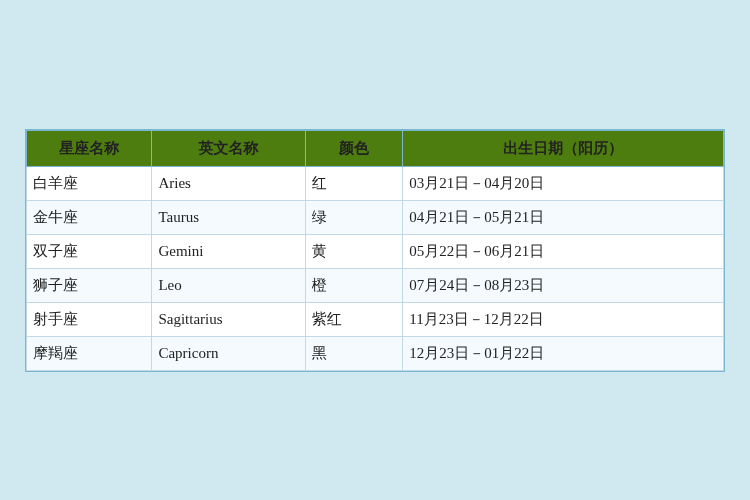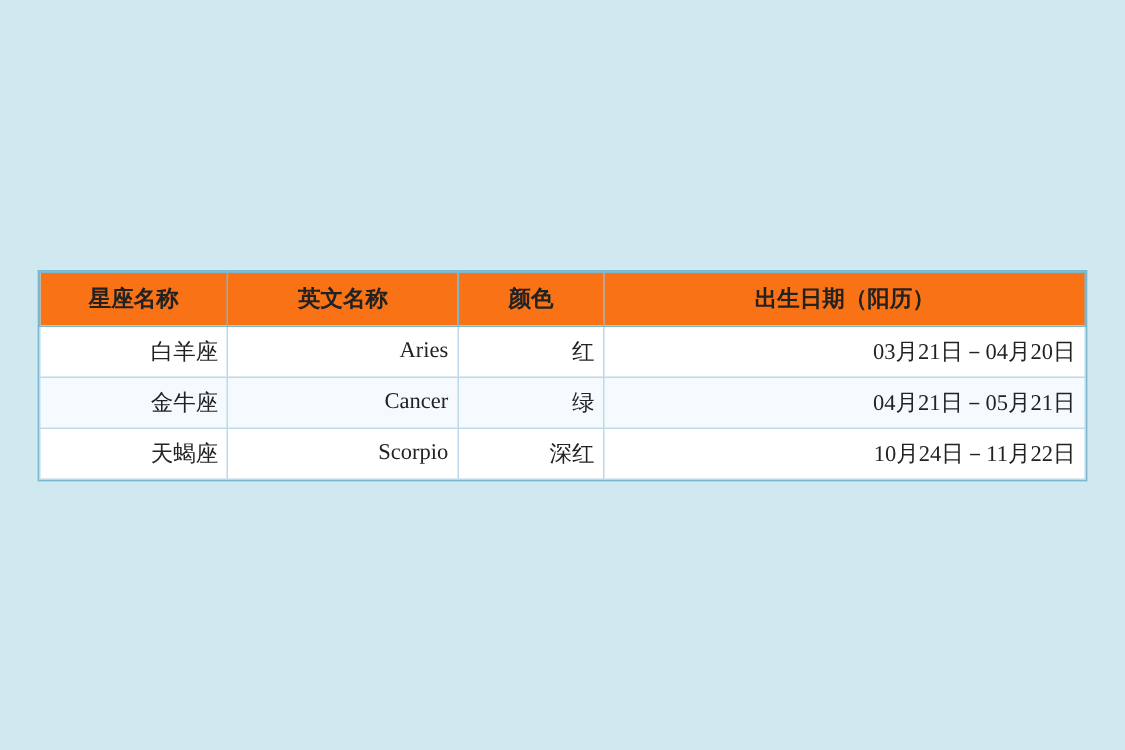--- a/index.html
+++ b/index.html
@@ -16,31 +16,31 @@
     .table-wrapper {
       background: #fff;
       border: 1px solid #7bb8d0;
       width: 700px;
     }
     table {
       width: 100%;
       border-collapse: collapse;
     }
     th {
-      background: #f97316;
+      background: #4d7c0f;
       color: #222;
       font-weight: bold;
       padding: 8px 6px;
       border: 1px solid #7bb8d0;
       text-align: center;
     }
     td {
       padding: 7px 6px;
       border: 1px solid #c0d8e8;
-      text-align: right;
+      text-align: left;
       color: #222;
       background: #fff;
     }
     tr:nth-child(even) td {
       background: #f4fafd;
     }
     .col-zh { width: 18%; }
     .col-en { width: 22%; }
     .col-color { width: 14%; }
     .col-date { width: 46%; }
@@ -60,25 +60,43 @@
     </thead>
     <tbody id="table-body">
     <tr>
           <td>白羊座</td>
           <td>Aries</td>
           <td>红</td>
           <td>03月21日－04月20日</td>
         </tr>
         <tr>
           <td>金牛座</td>
-          <td>Cancer</td>
+          <td>Taurus</td>
           <td>绿</td>
           <td>04月21日－05月21日</td>
         </tr>
         <tr>
-          <td>天蝎座</td>
-          <td>Scorpio</td>
-          <td>深红</td>
-          <td>10月24日－11月22日</td>
+          <td>双子座</td>
+          <td>Gemini</td>
+          <td>黄</td>
+          <td>05月22日－06月21日</td>
+        </tr>
+        <tr>
+          <td>狮子座</td>
+          <td>Leo</td>
+          <td>橙</td>
+          <td>07月24日－08月23日</td>
+        </tr>
+        <tr>
+          <td>射手座</td>
+          <td>Sagittarius</td>
+          <td>紫红</td>
+          <td>11月23日－12月22日</td>
+        </tr>
+        <tr>
+          <td>摩羯座</td>
+          <td>Capricorn</td>
+          <td>黑</td>
+          <td>12月23日－01月22日</td>
         </tr>
       </tbody>
   </table>
 </div>
 
 </body></html>

